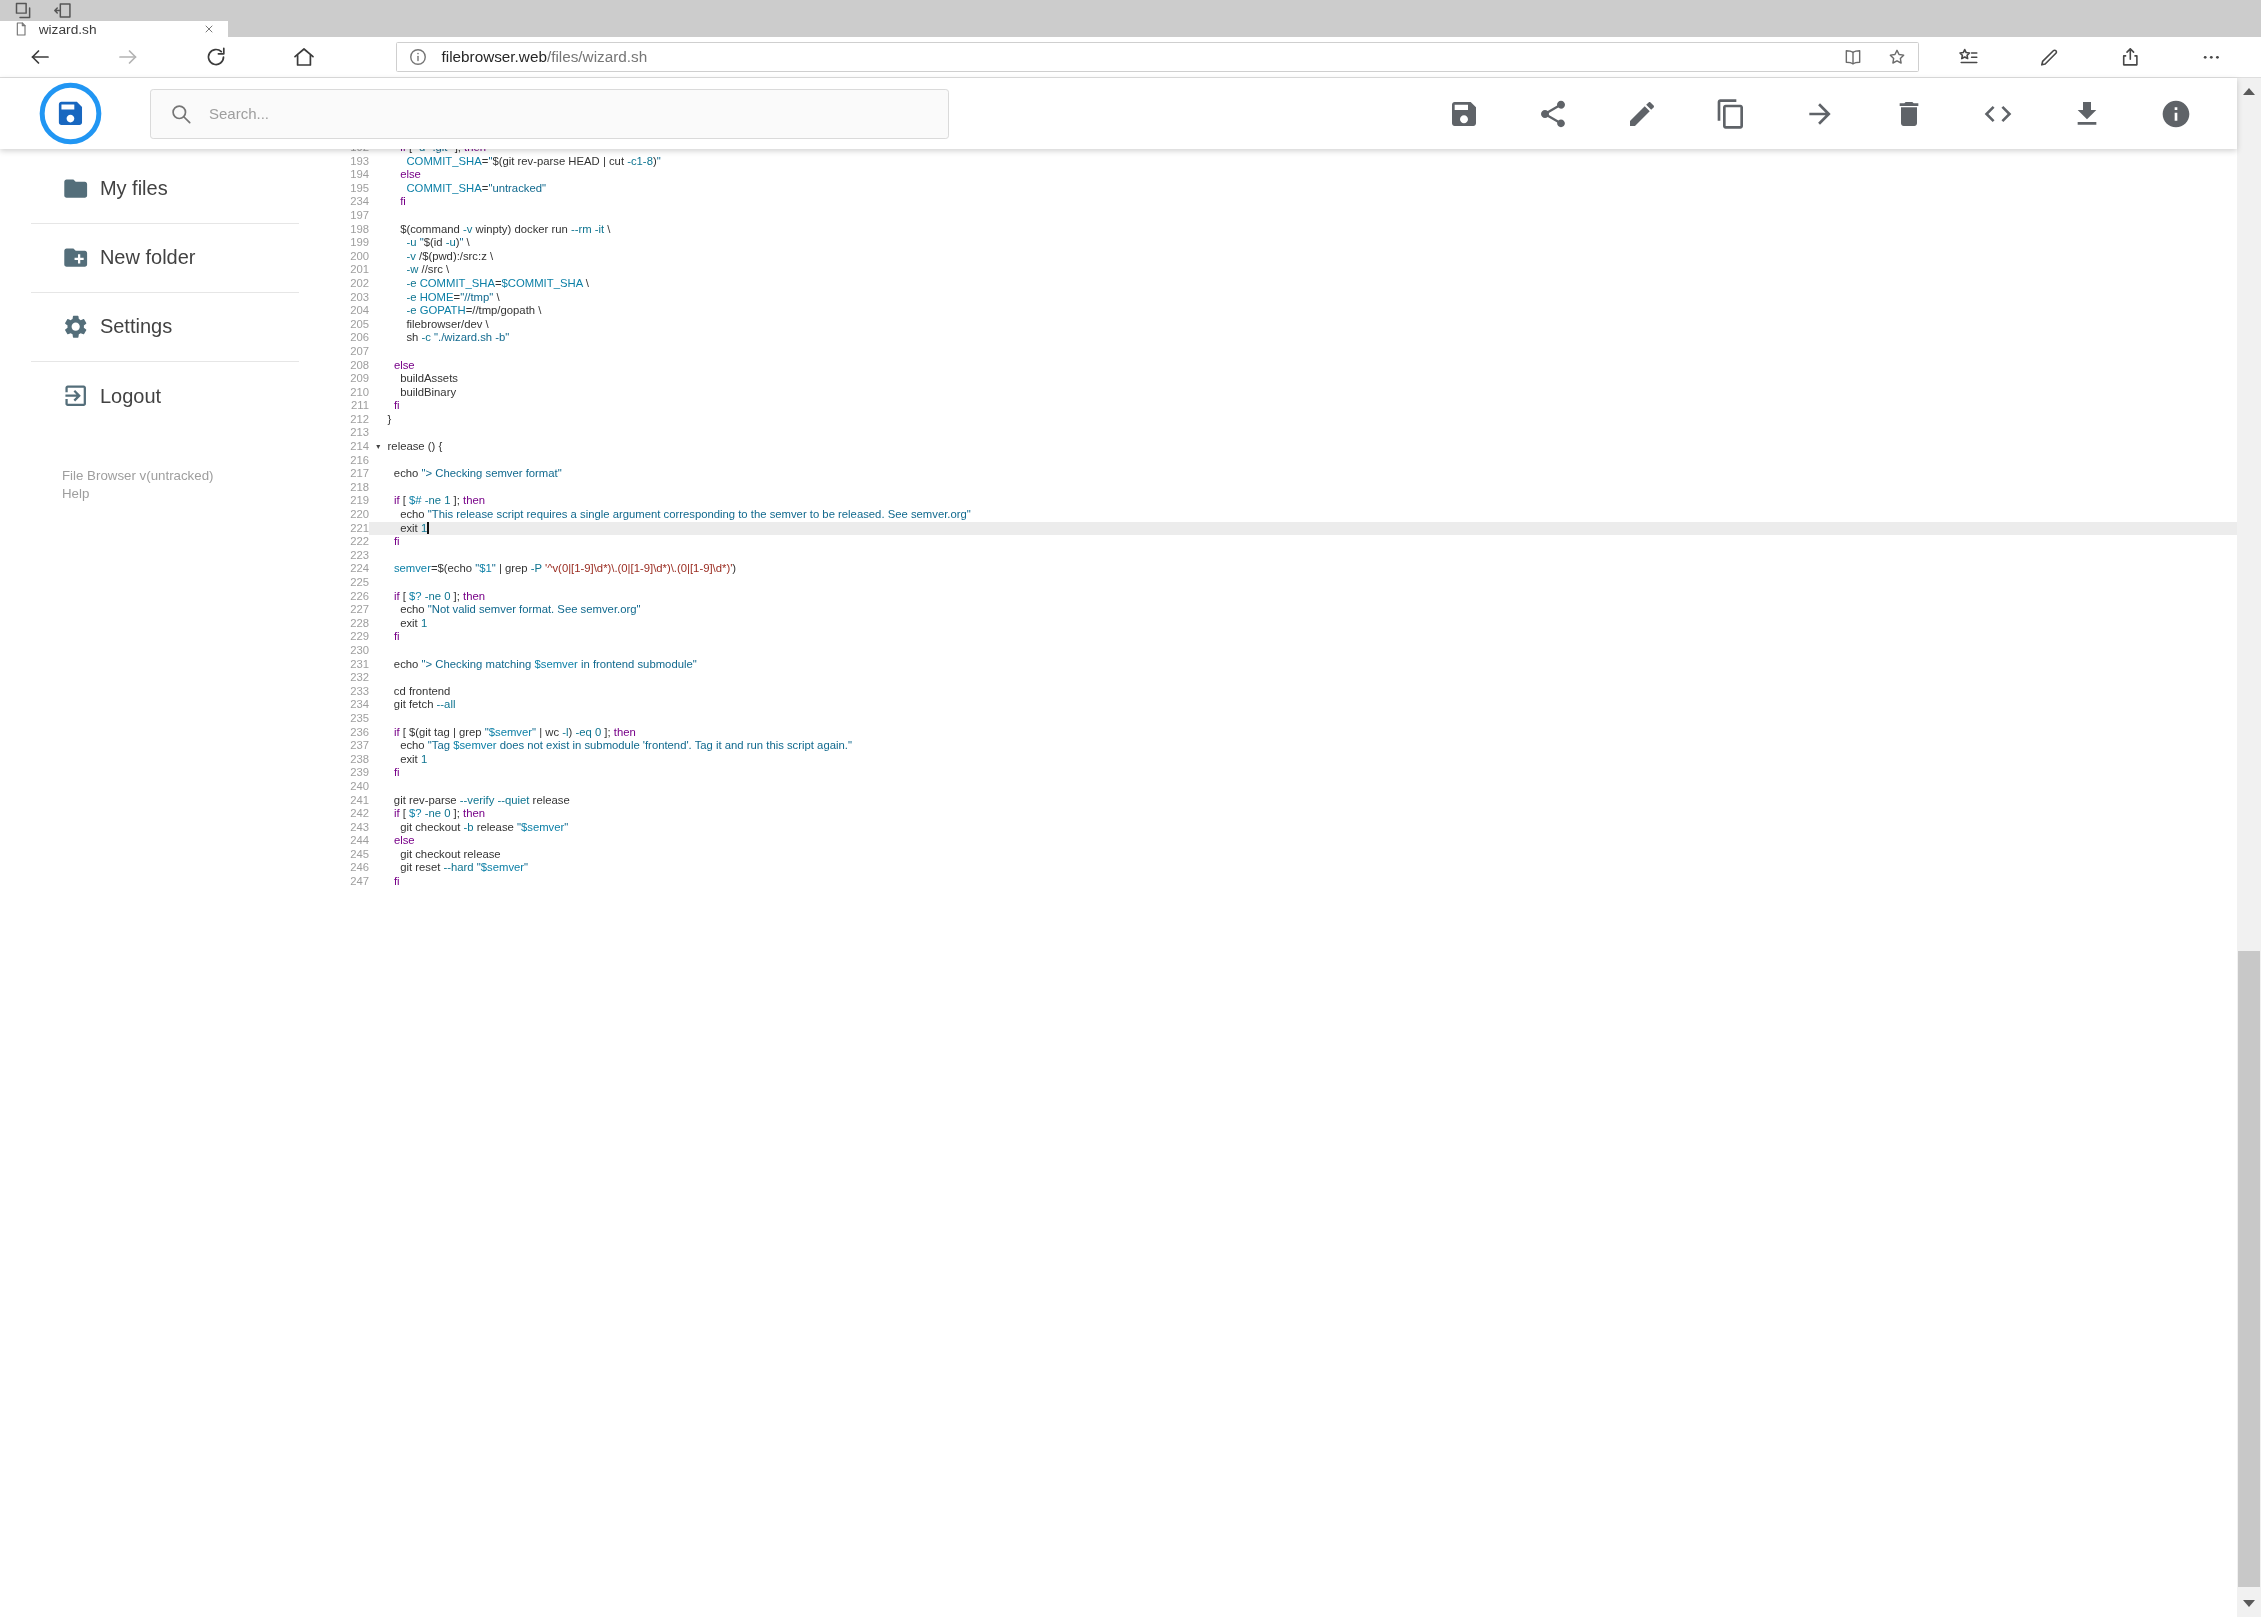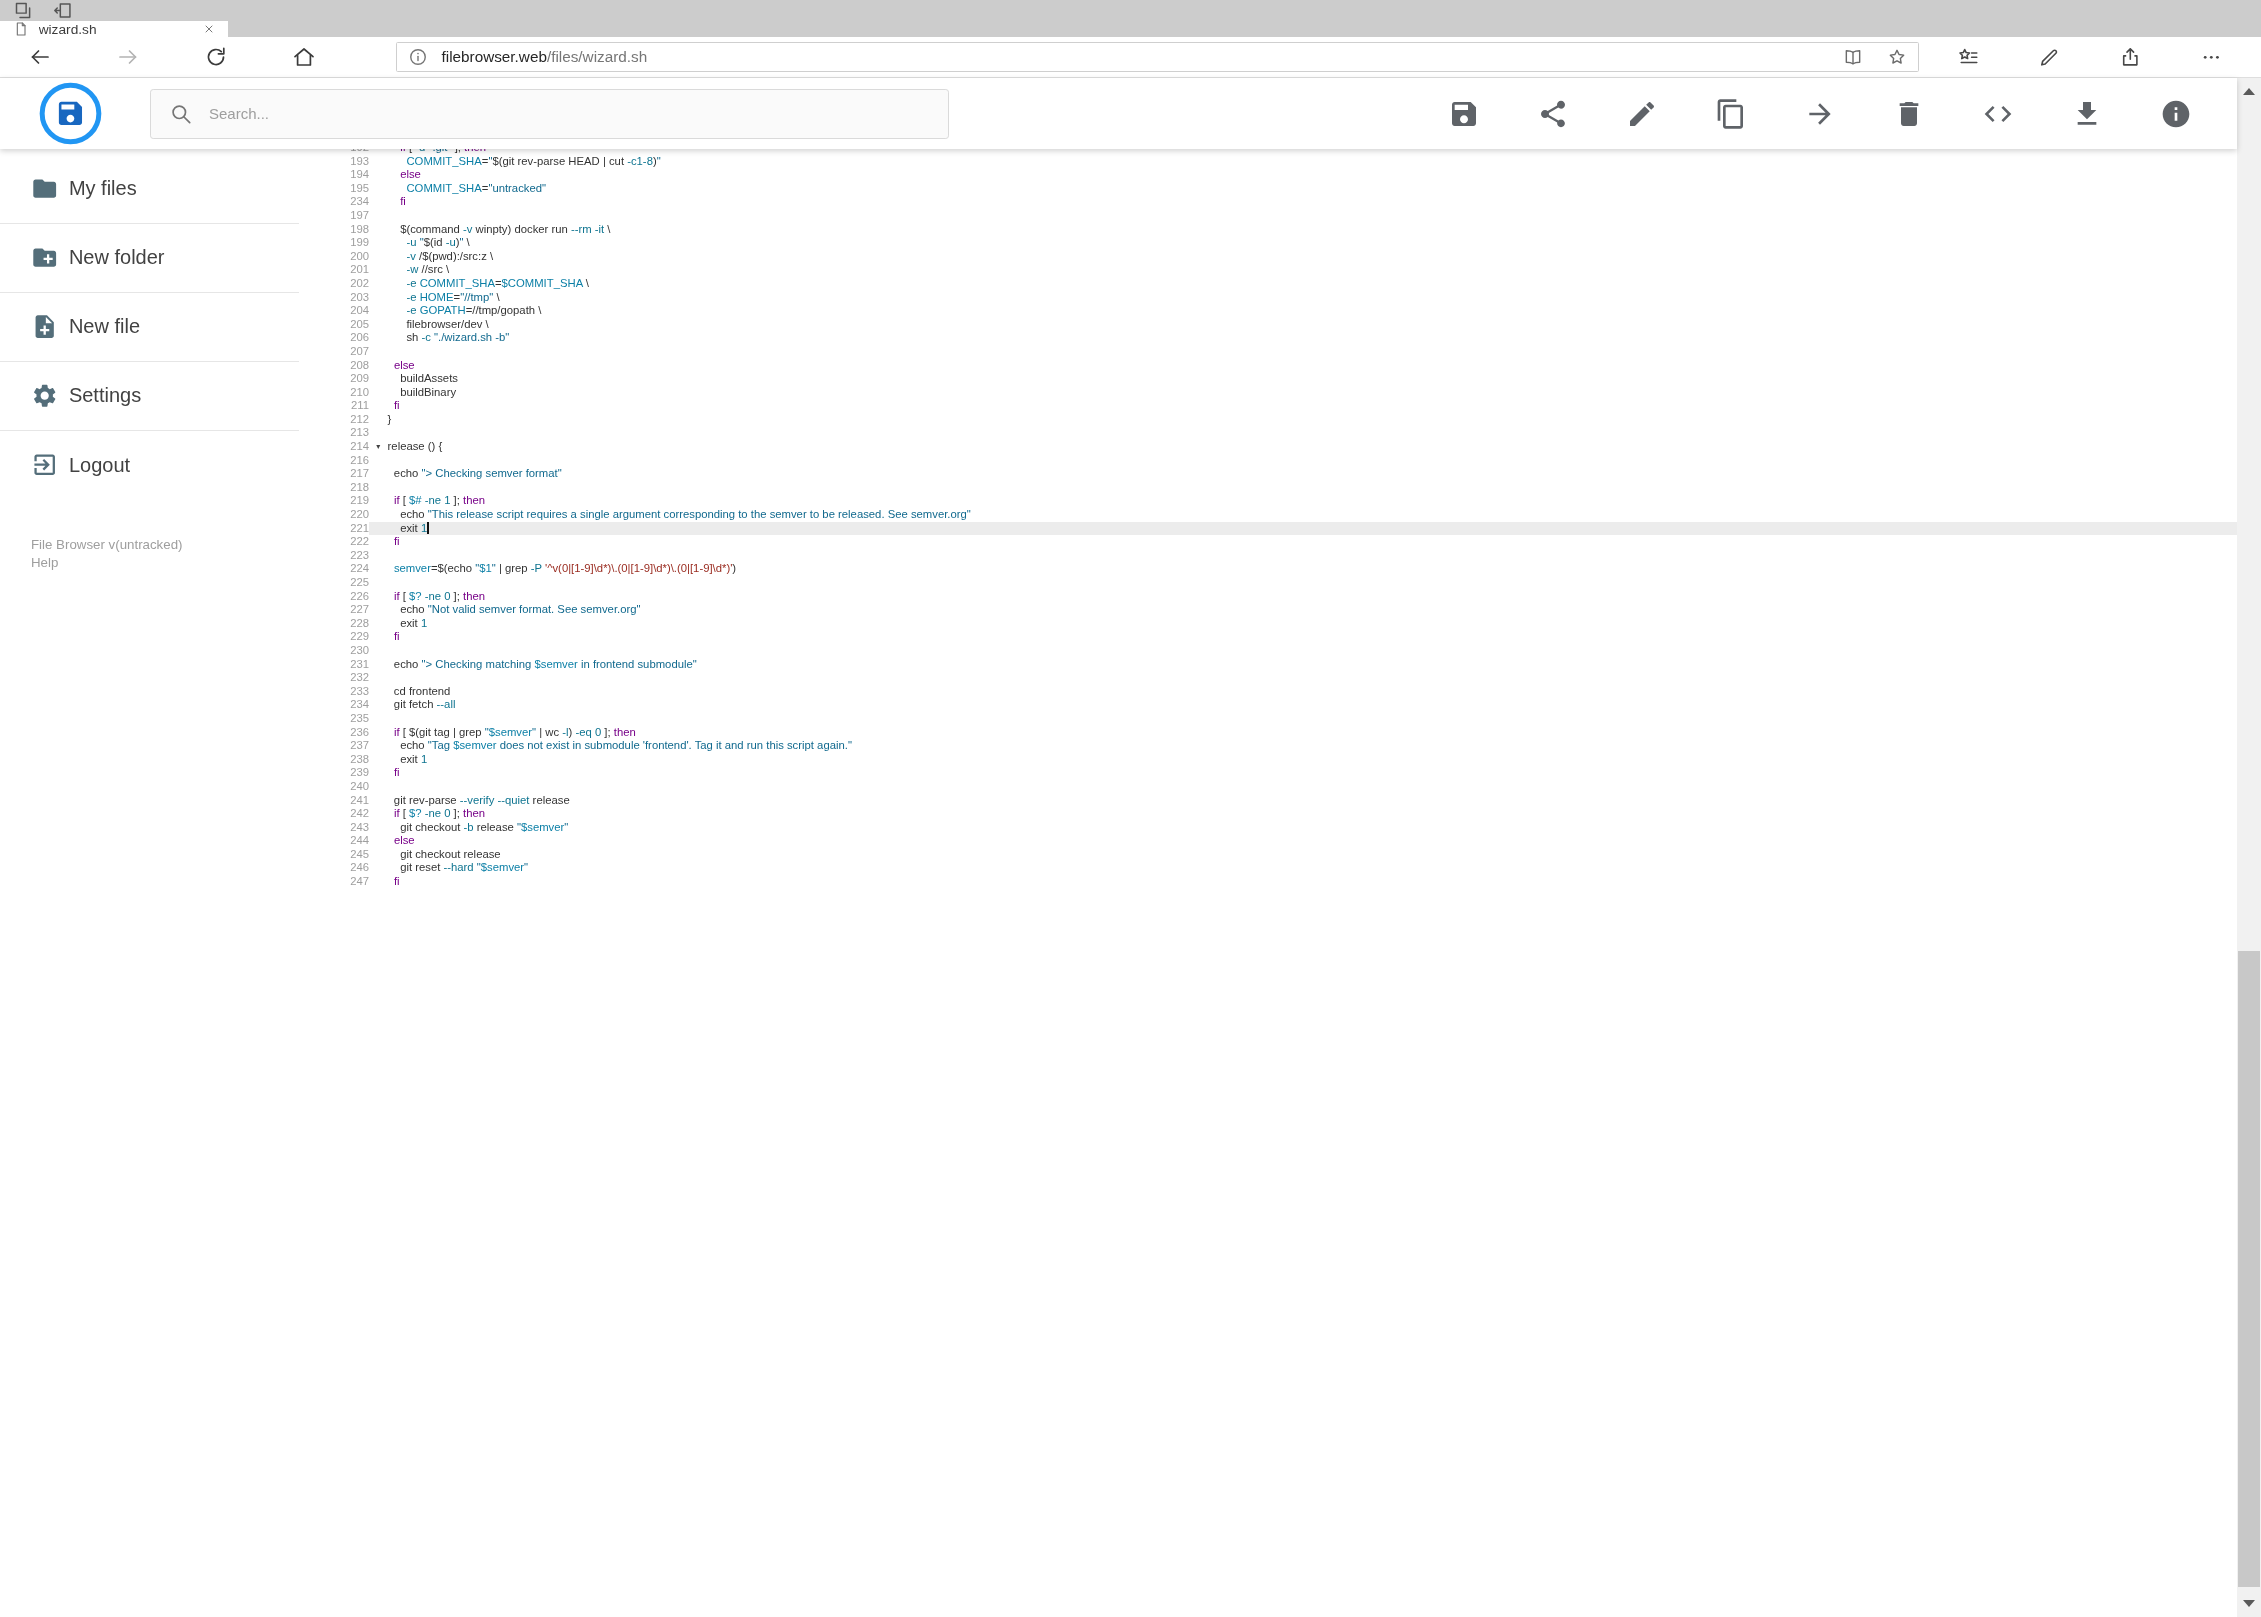--- a/index.html
+++ b/index.html
@@ -53,21 +53,21 @@
   .search { margin-left:48px; width:799px; height:50px; background:#fafafa; border:0.8px solid #dadada;
             border-radius:3.2px; display:flex; align-items:center; padding:0 18px; gap:16px; color:#757575; }
   .search svg { width:24px; height:24px; flex:none; }
   .search input { border:none; outline:none; background:transparent; font-size:15px; color:#333; flex:1;
                   font-family:inherit; }
   .search input::placeholder { color:#9e9e9e; }
   .appbar-actions { margin-left:auto; margin-right:45px; display:flex; gap:57px; color:#5f6368; }
   .icon-btn svg { width:32px; height:32px; }
 
   
-  #sidebar { position:absolute; top:149px; left:0; width:299px; padding-top:5.7px; background:#fff; }
+  #sidebar { position:absolute; top:149px; left:0; width:299px; padding-top:5.7px; background:#fff;padding-left:31px; }
   .side-item { height:69px; display:flex; align-items:center; gap:10.5px; padding-left:31px;
                color:#424242; font-size:20px; }
   .side-item.bordered { border-bottom:0.8px solid #e6e6e6; }
   .side-ic { width:27.4px; height:27.4px; color:#546e7a; flex:none; }
   .side-footer { margin:36px 0 0 31px; font-size:13.3px; color:#9e9e9e; line-height:18px; }
 
   
   #editor { position:absolute; top:149px; left:299px; right:24px; bottom:0; overflow:hidden; background:#fff;
             font-family:Liberation Sans, sans-serif; font-size:11.3px; }
   #code-lines { margin-top:-8px; }
@@ -407,26 +407,20 @@
         <svg class="icf side-ic" viewBox="0 0 24 24">
           <use href="#i-folder"></use>
         </svg>
         <span>My files</span>
       </div>
       <div class="side-item bordered">
         <svg class="icf side-ic" viewBox="0 0 24 24">
           <use href="#i-folder-plus"></use>
         </svg>
         <span>New folder</span>
-      </div>
-      <div class="side-item bordered">
-        <svg class="icf side-ic" viewBox="0 0 24 24">
-          <use href="#i-file-plus"></use>
-        </svg>
-        <span>New file</span>
       </div>
       <div class="side-item bordered">
         <svg class="icf side-ic" viewBox="0 0 24 24">
           <use href="#i-gear"></use>
         </svg>
         <span>Settings</span>
       </div>
       <div class="side-item">
         <svg class="icf side-ic" viewBox="0 0 24 24">
           <use href="#i-logout"></use>

